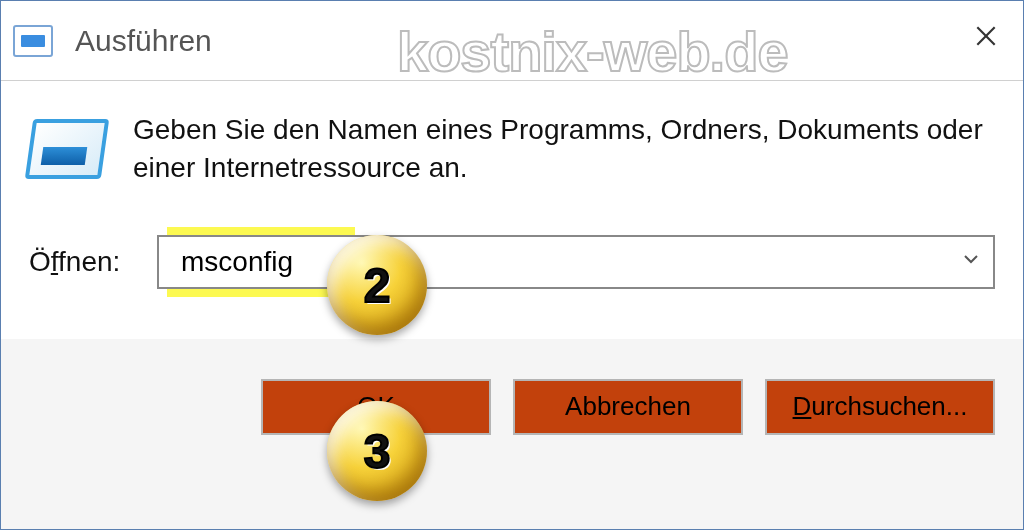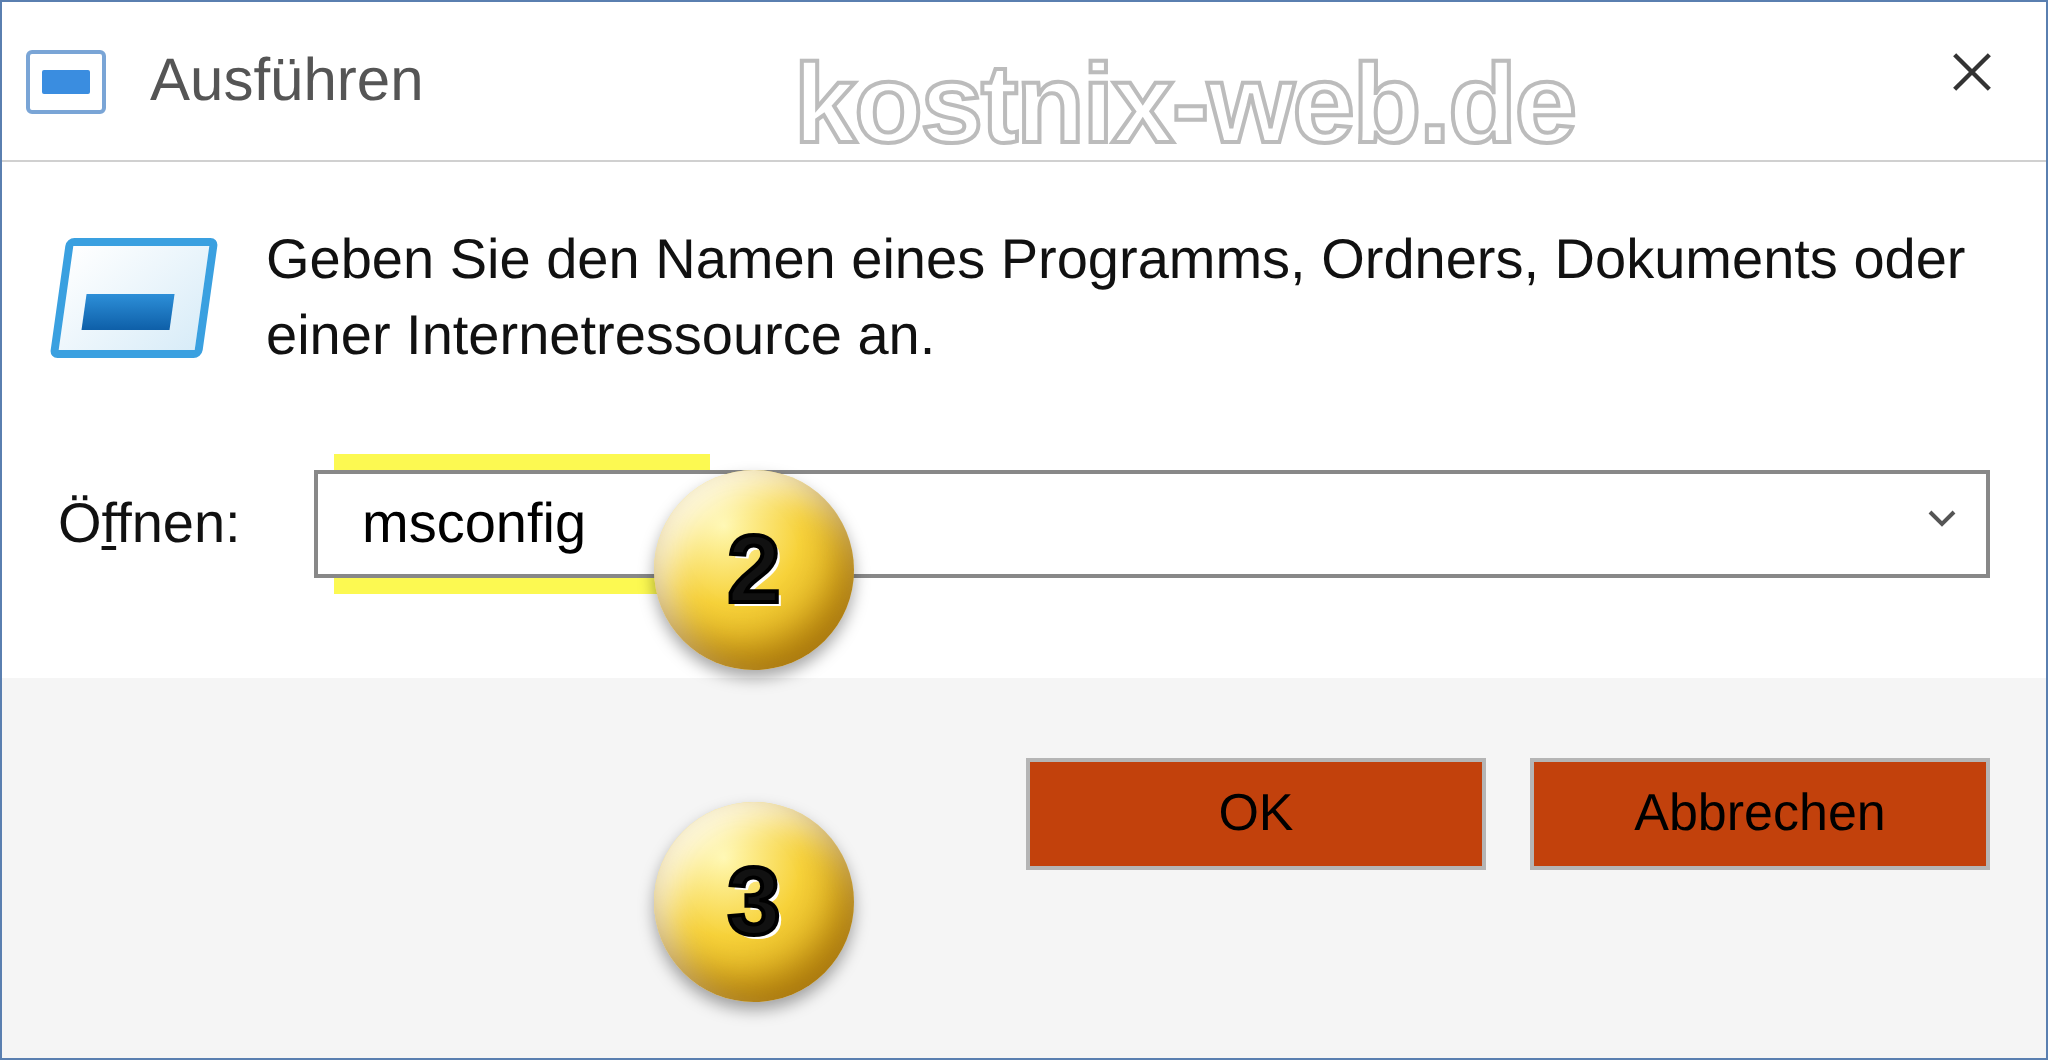--- a/index.html
+++ b/index.html
@@ -256,20 +256,23 @@
             <polyline points="6 9 12 15 18 9"></polyline>
           </svg>
         </div>
       </div>
     </div>
   </div>
 
   <div class="buttonbar">
     <button class="btn">OK</button>
     <button class="btn">Abbrechen</button>
+    <button class="btn">
+      <span class="u">D</span><span>urchsuchen...</span>
+    </button>
   </div>
 
   <div class="badge badge2">
     <div class="badge-num">2</div>
   </div>
   <div class="badge badge3">
     <div class="badge-num">3</div>
   </div>
 
 </div>

